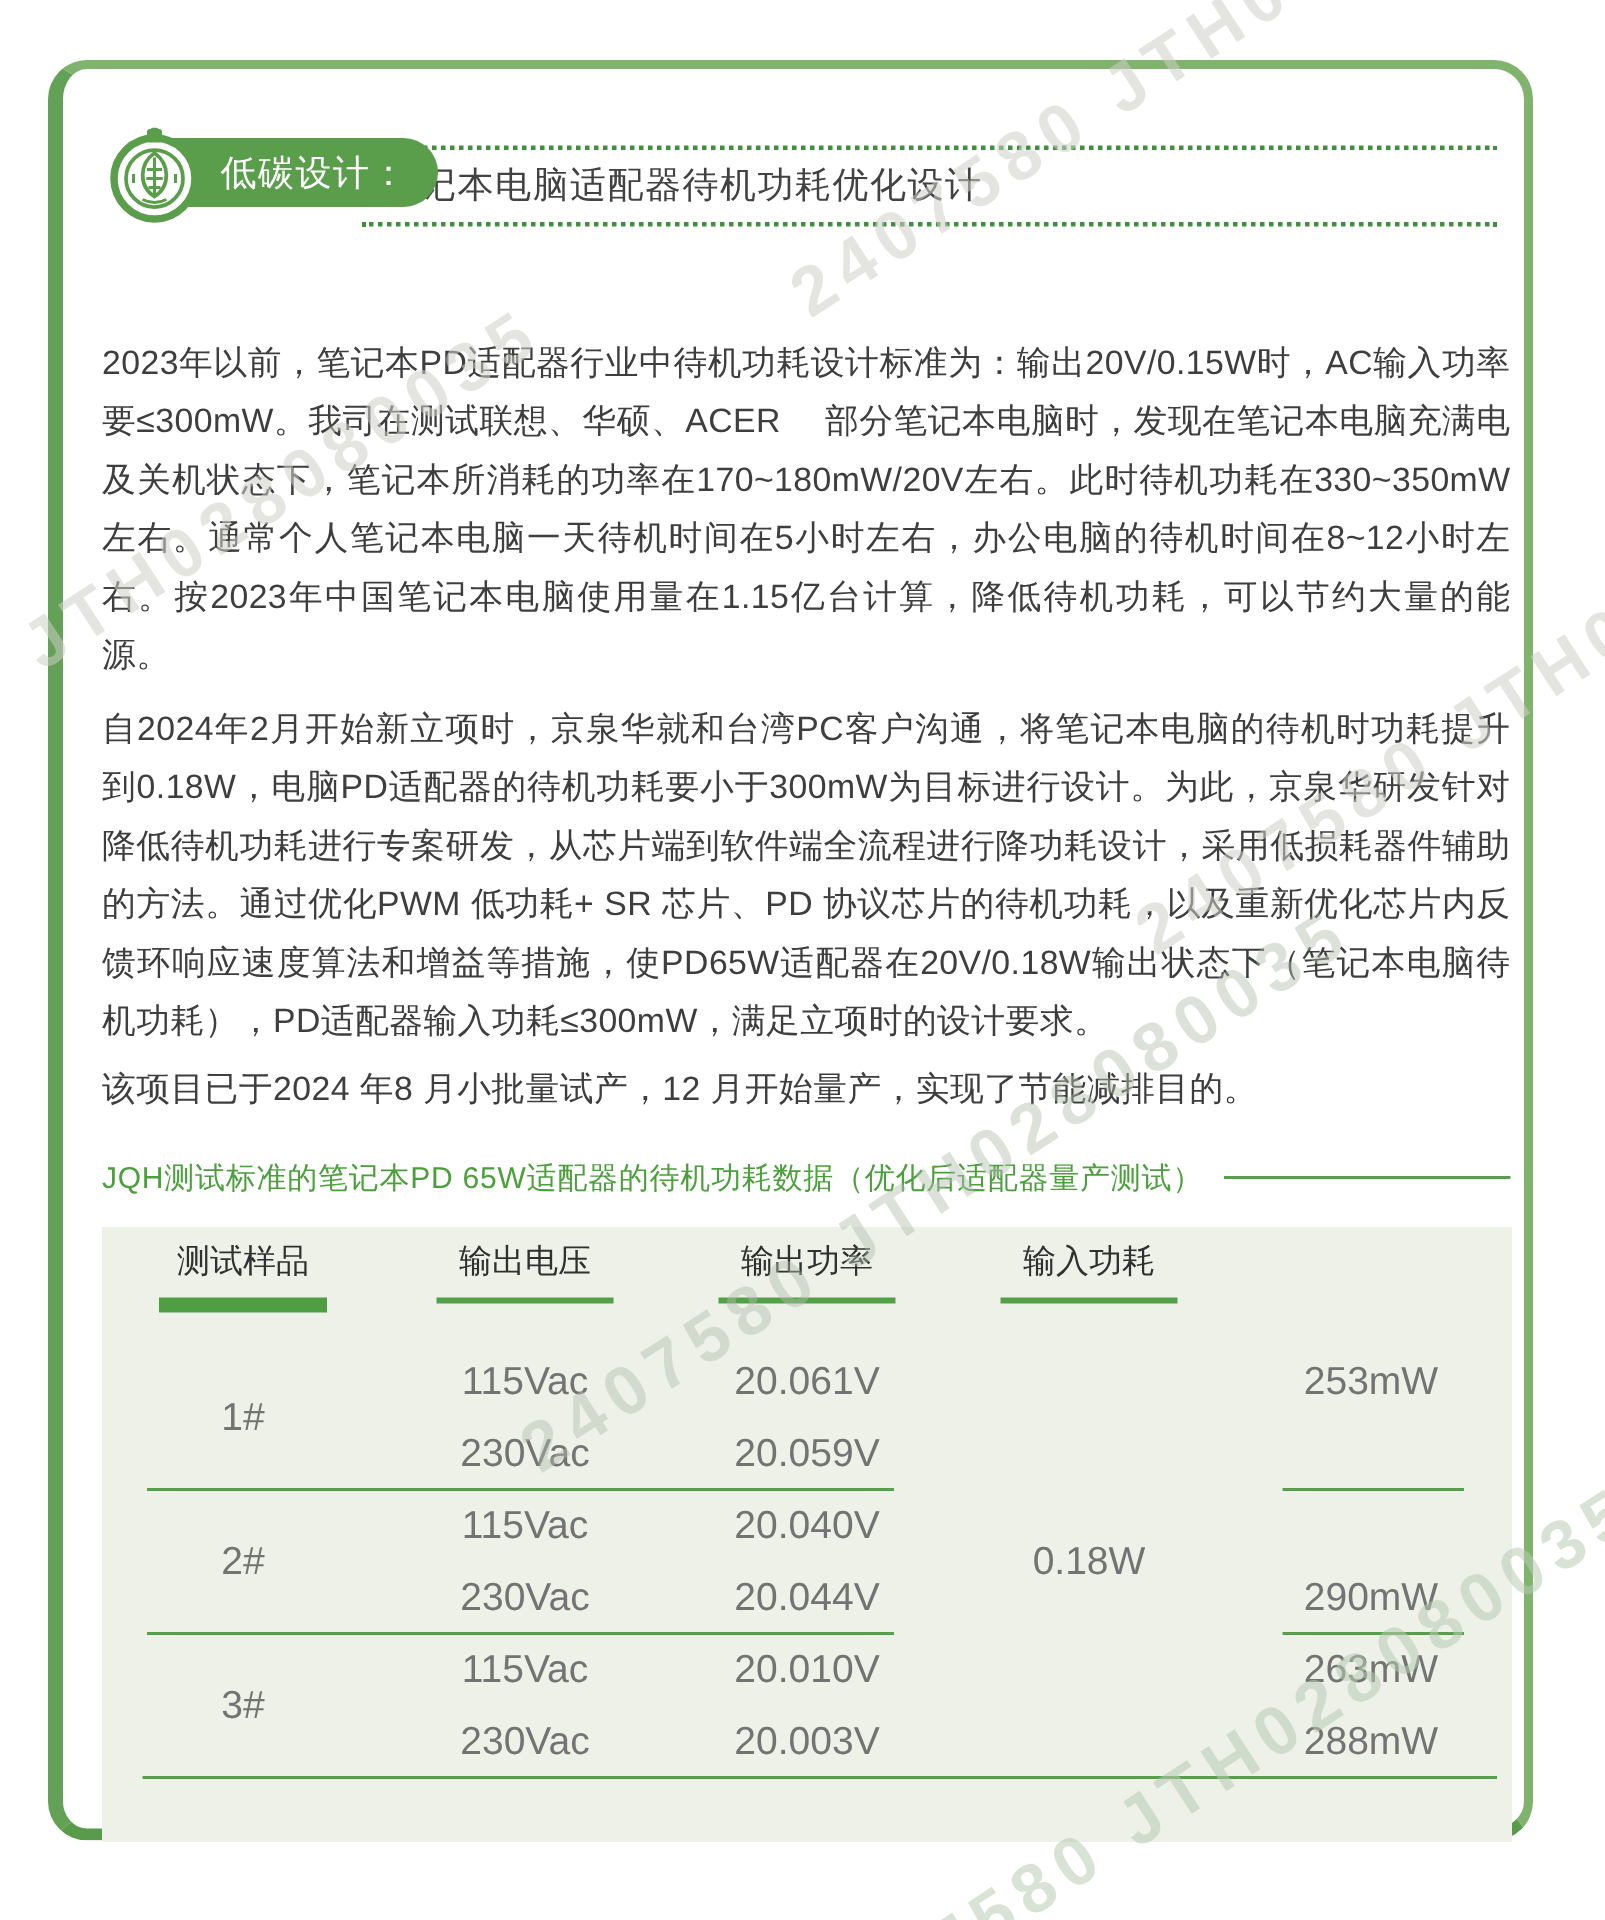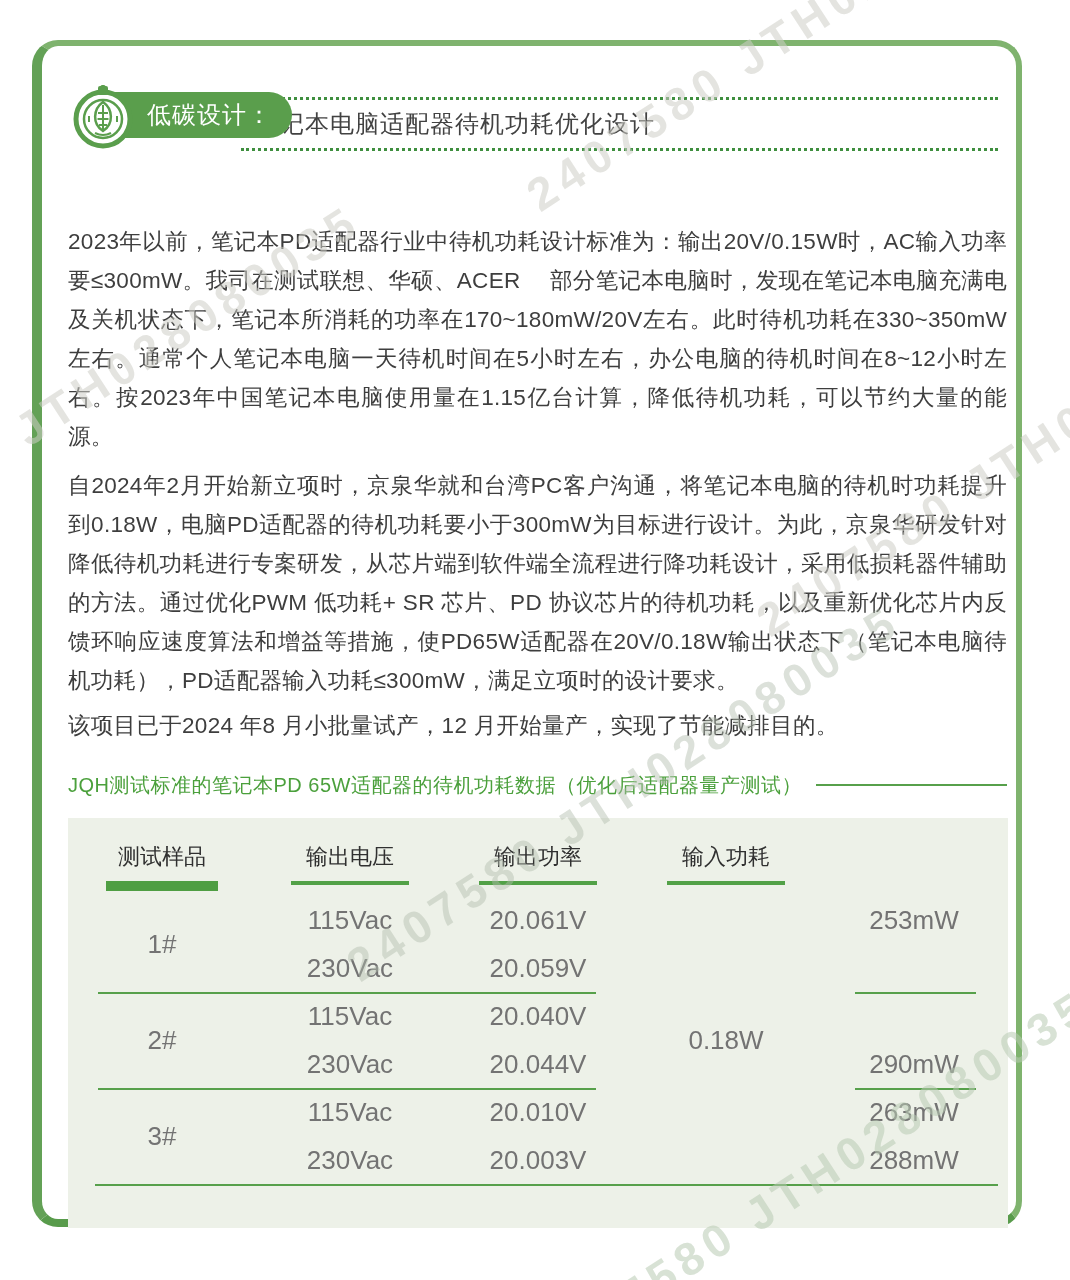--- a/index.html
+++ b/index.html
@@ -69,21 +69,21 @@
   
   .dtable {
     position:relative; margin-top:18px; width:940px; height:410px;
     background:#edf1e8;
     display:grid;
     grid-template-columns:repeat(5,1fr);
     grid-template-rows:78px repeat(6,48px);
   }
   .th {
     display:flex; flex-direction:column; align-items:center;
-    padding-top:24px; font-size:22px; color:#303030;
+    padding-top:8px; font-size:22px; color:#303030;
   }
   .th .ul { margin-top:9px; width:118px; height:4px; background:#52a147; }
   .th .ul.thick { width:112px; height:10px; background:#4f9e43; }
   .td {
     display:flex; align-items:center; justify-content:center;
     font-size:26px; color:#737373;
   }
   .sample { grid-column:1; }
   .s1 { grid-row:2 / span 2; } .s2 { grid-row:4 / span 2; } .s3 { grid-row:6 / span 2; }
   .pw  { grid-column:4; grid-row:2 / span 6; }

